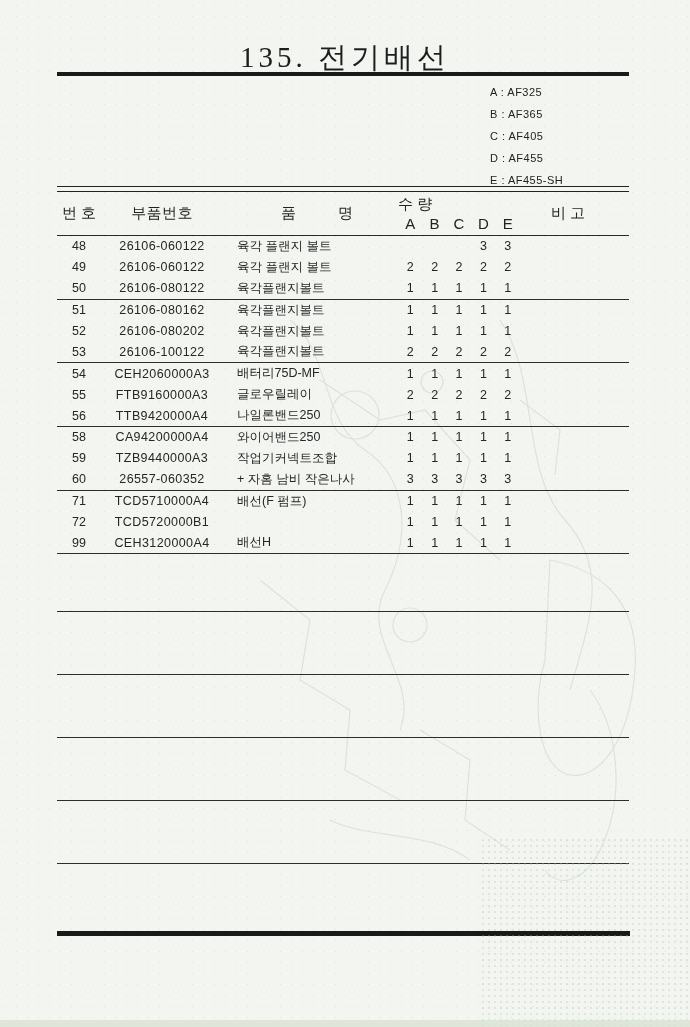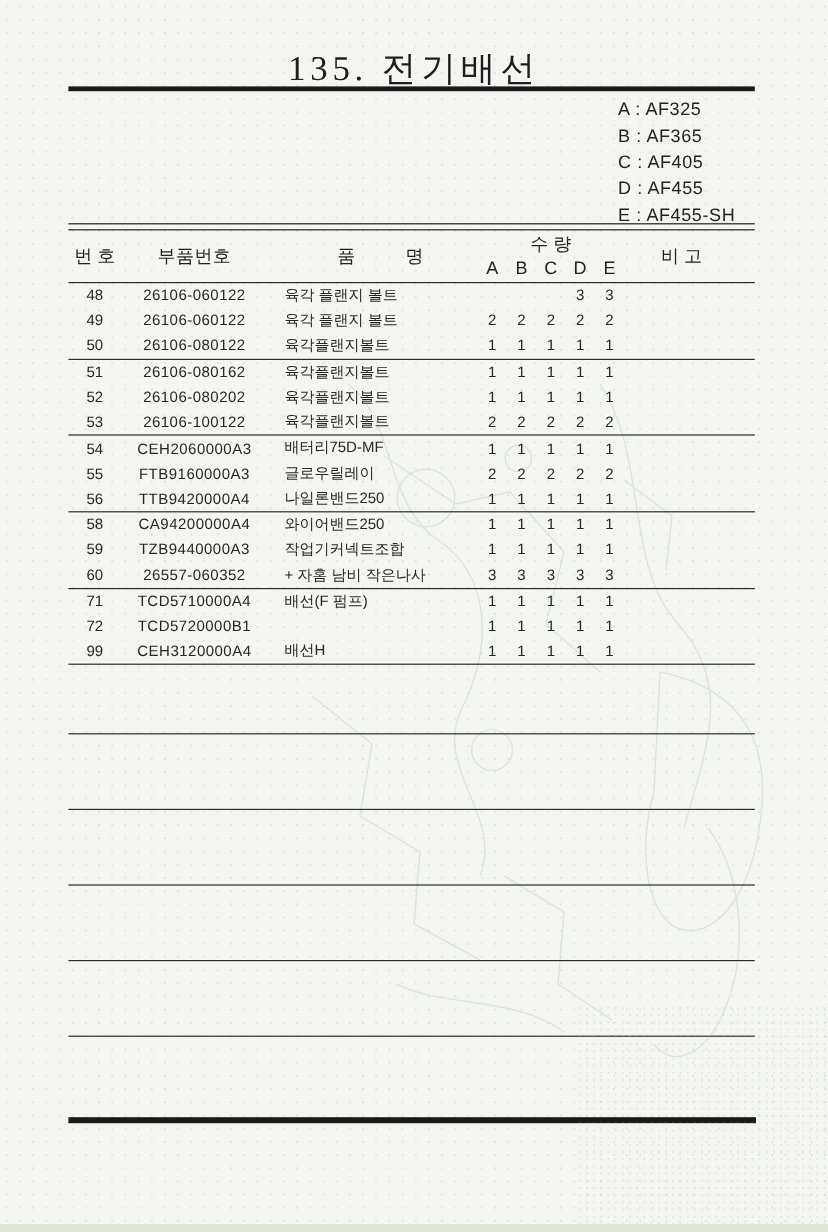--- a/index.html
+++ b/index.html
@@ -17,42 +17,42 @@
     position:absolute;right:0;bottom:0;width:210px;height:190px;
     background-image:radial-gradient(circle, rgba(170,195,165,.55) .7px, transparent .9px);
     background-size:6px 6px;opacity:.55;
   }
   .title{
     position:absolute;top:38px;left:0;width:100%;margin:0;
     text-align:center;font-family:"Liberation Serif","DejaVu Serif",serif;
     font-size:29px;font-weight:500;letter-spacing:4px;color:#1d1d1d;
   }
   .title-rule{position:absolute;left:57px;top:72px;width:572px;height:3.5px;background:var(--rule,#1a1a1a);}
-  .legend{position:absolute;left:515px;top:81px;font-size:15px;line-height:22px;color:#222;}
+  .legend{position:absolute;left:490px;top:81px;font-size:11px;line-height:22px;color:#222;}
   .legend-item{height:22px;letter-spacing:.5px;}
   .watermark{position:absolute;left:170px;top:260px;pointer-events:none;}
   .bottom-thick-rule{position:absolute;left:57px;top:931px;width:573px;height:4.5px;background:var(--rule,#161616);}
   .footer{position:absolute;left:0;top:950px;width:100%;text-align:center;
     font-family:"Liberation Serif","DejaVu Serif",serif;font-size:14.5px;color:#3a3a3a;letter-spacing:1px;}
   .bottom-strip{position:absolute;left:0;bottom:0;width:100%;height:7px;background:var(--strip,#dbe3d6);opacity:.9;}
 
   
   .tablewrap{position:absolute;left:57px;top:186px;width:572px;font-size:12.5px;}
   .head-top-rule{height:4px;border-top:1.6px solid #22221e;border-bottom:1.1px solid #22221e;}
   .thead{position:relative;height:43px;font-size:15px;color:#222;}
   .head-bottom-rule{height:0;border-bottom:1.8px solid #2b2a26;}
   .c{position:absolute;top:0;bottom:0;display:flex;align-items:center;}
   .no{left:0;width:44px;justify-content:center;}
   .part{left:44px;width:122px;justify-content:center;letter-spacing:.4px;}
   .name{left:174px;width:166px;padding-left:6px;box-sizing:border-box;}
   .qty{left:341px;width:122px;}
   .remarks{left:455px;width:112px;justify-content:center;}
   .hname{justify-content:space-between;padding:0 44px 0 50px;}
   .hqty{flex-direction:column;justify-content:center;}
-  .hqty-label{height:20px;line-height:20px;text-align:center;width:100%;}
+  .hqty-label{height:20px;line-height:20px;text-align:left;width:100%;}
   .hqty-cols{display:flex;width:100%;height:20px;line-height:20px;}
   .qcell{flex:1;text-align:center;}
   .row{position:relative;height:20.9px;}
   .group{border-bottom:1.9px solid #2e2d29;}
   .qcells{display:flex;}
   .empty-sep{height:62px;border-bottom:1.9px solid #2e2d29;}
   .empty-sep.first{height:57px;}
 </style>
 </head>
 <body>

